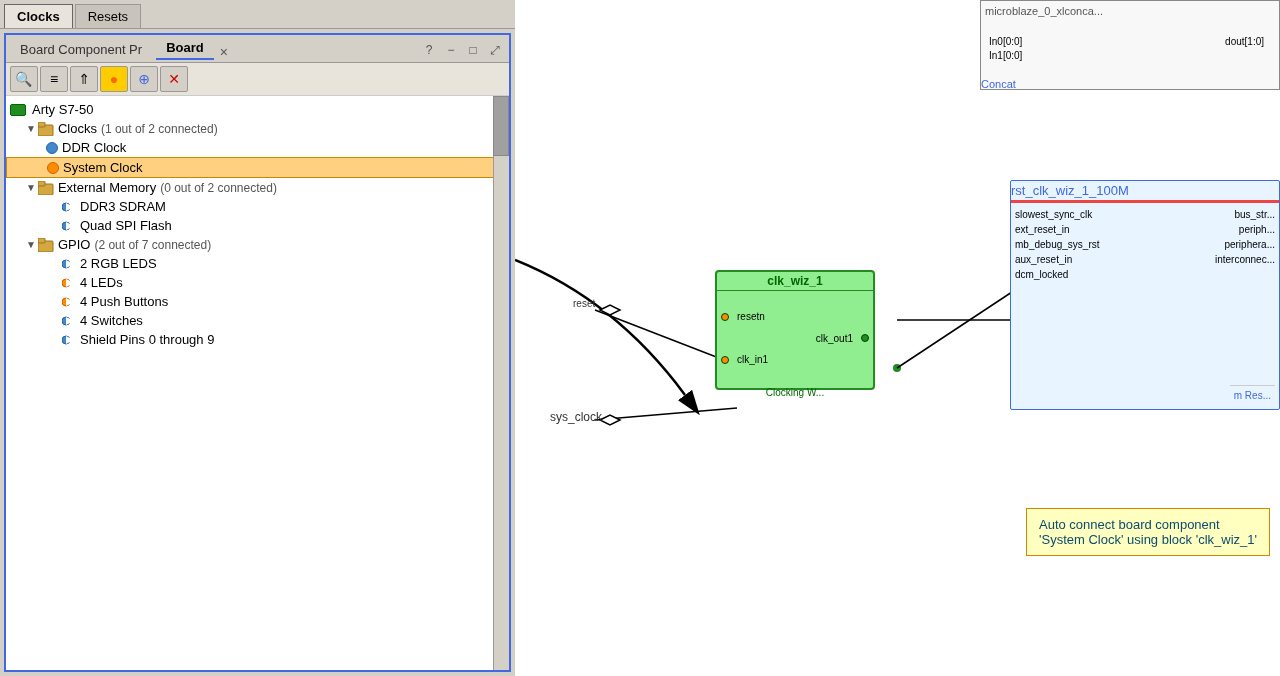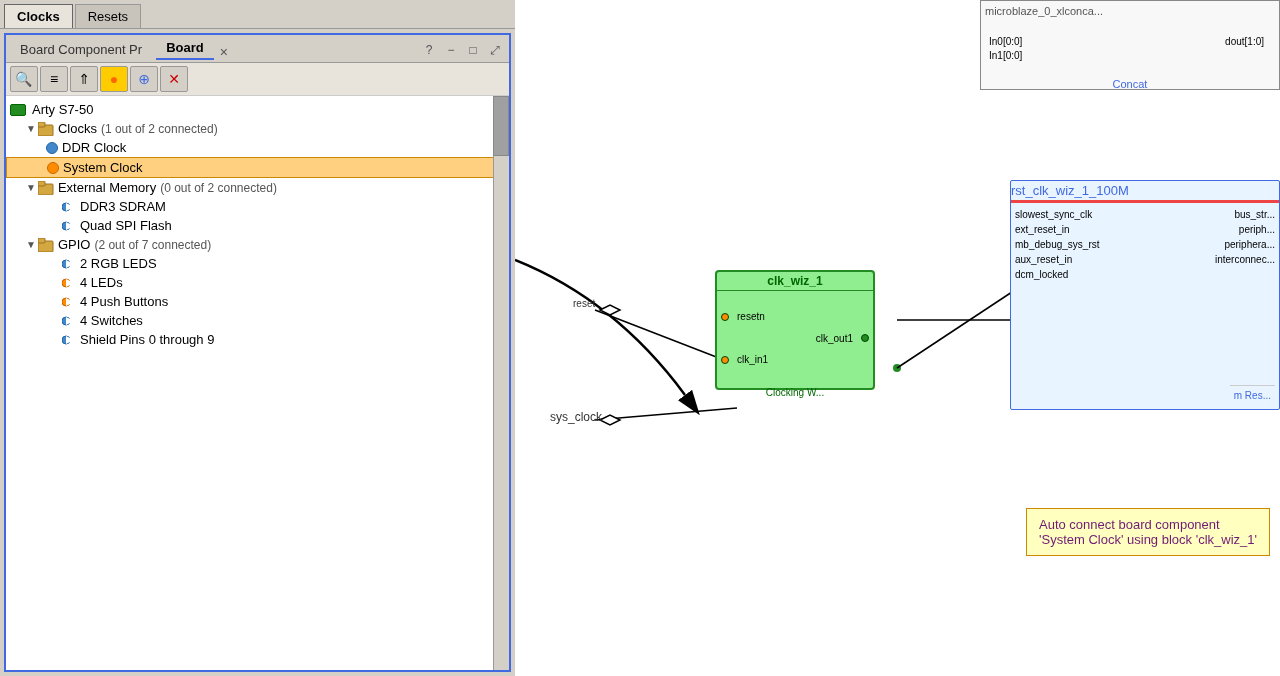--- a/index.html
+++ b/index.html
@@ -240,21 +240,21 @@
 
     
     .tooltip-box {
       position: absolute;
       bottom: 120px;
       right: 10px;
       background: #ffffc0;
       border: 1px solid #cc8800;
       padding: 8px 12px;
       font-size: 13px;
-      color: #701a75;
+      color: #0c4a6e;
       max-width: 380px;
       z-index: 100;
     }
 
     
     .clk-block {
       position: absolute;
       top: 270px;
       left: 200px;
       width: 160px;
@@ -596,21 +596,21 @@
     <div style="padding:4px; color:#555;">microblaze_0_xlconca...</div>
     <div style="display:flex; justify-content:space-between; padding:4px 8px; margin-top:8px;">
       <div>
         <div style="font-size:10px; margin:3px 0;">In0[0:0]</div>
         <div style="font-size:10px; margin:3px 0;">In1[0:0]</div>
       </div>
       <div>
         <div style="font-size:10px; margin:3px 7px;">dout[1:0]</div>
       </div>
     </div>
-    <div style="color:#4169e1; font-size:11px; text-align:center; margin-top:10px;">Concat</div>
+    <div style="color:#4169e1; font-size:11px; text-align:left; margin-top:10px;">Concat</div>
   </div>
 
   <div class="rst-block">
     <div class="rst-block-title">rst_clk_wiz_1_100M</div>
     <div class="rst-ports">
       <div class="rst-port-row">
         <span>slowest_sync_clk</span>
         <span>bus_str...</span>
       </div>
       <div class="rst-port-row">

